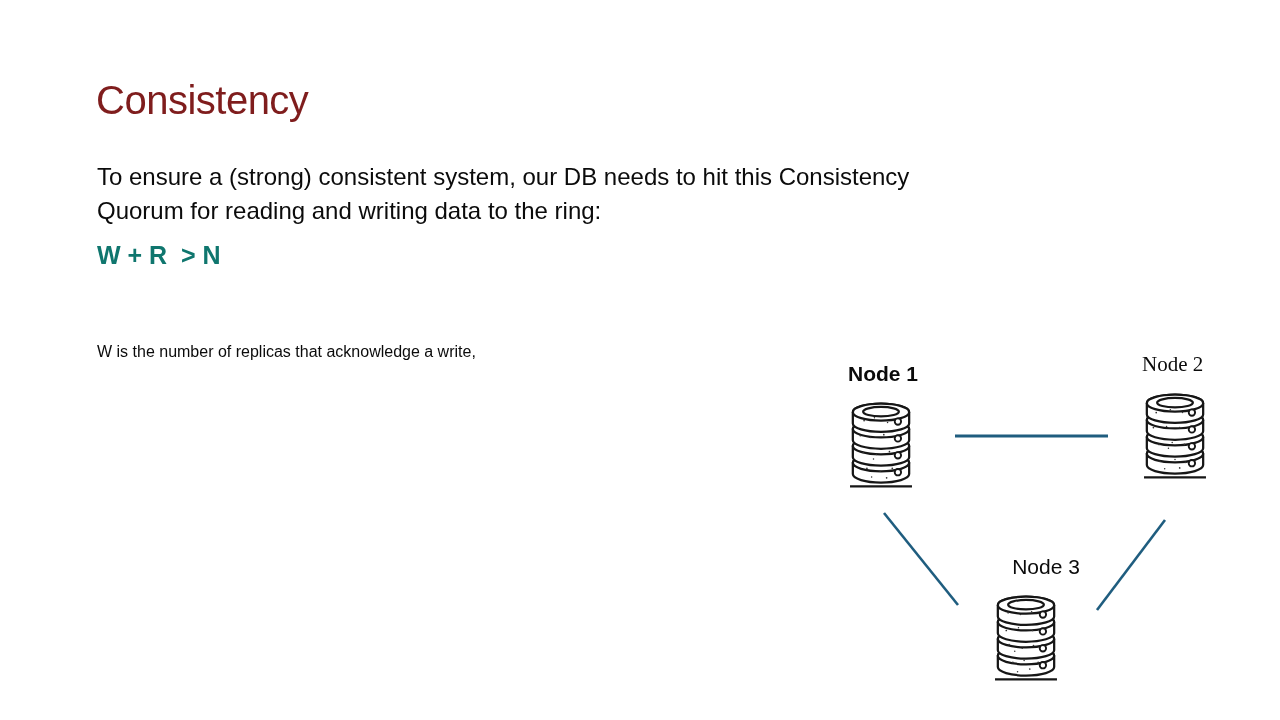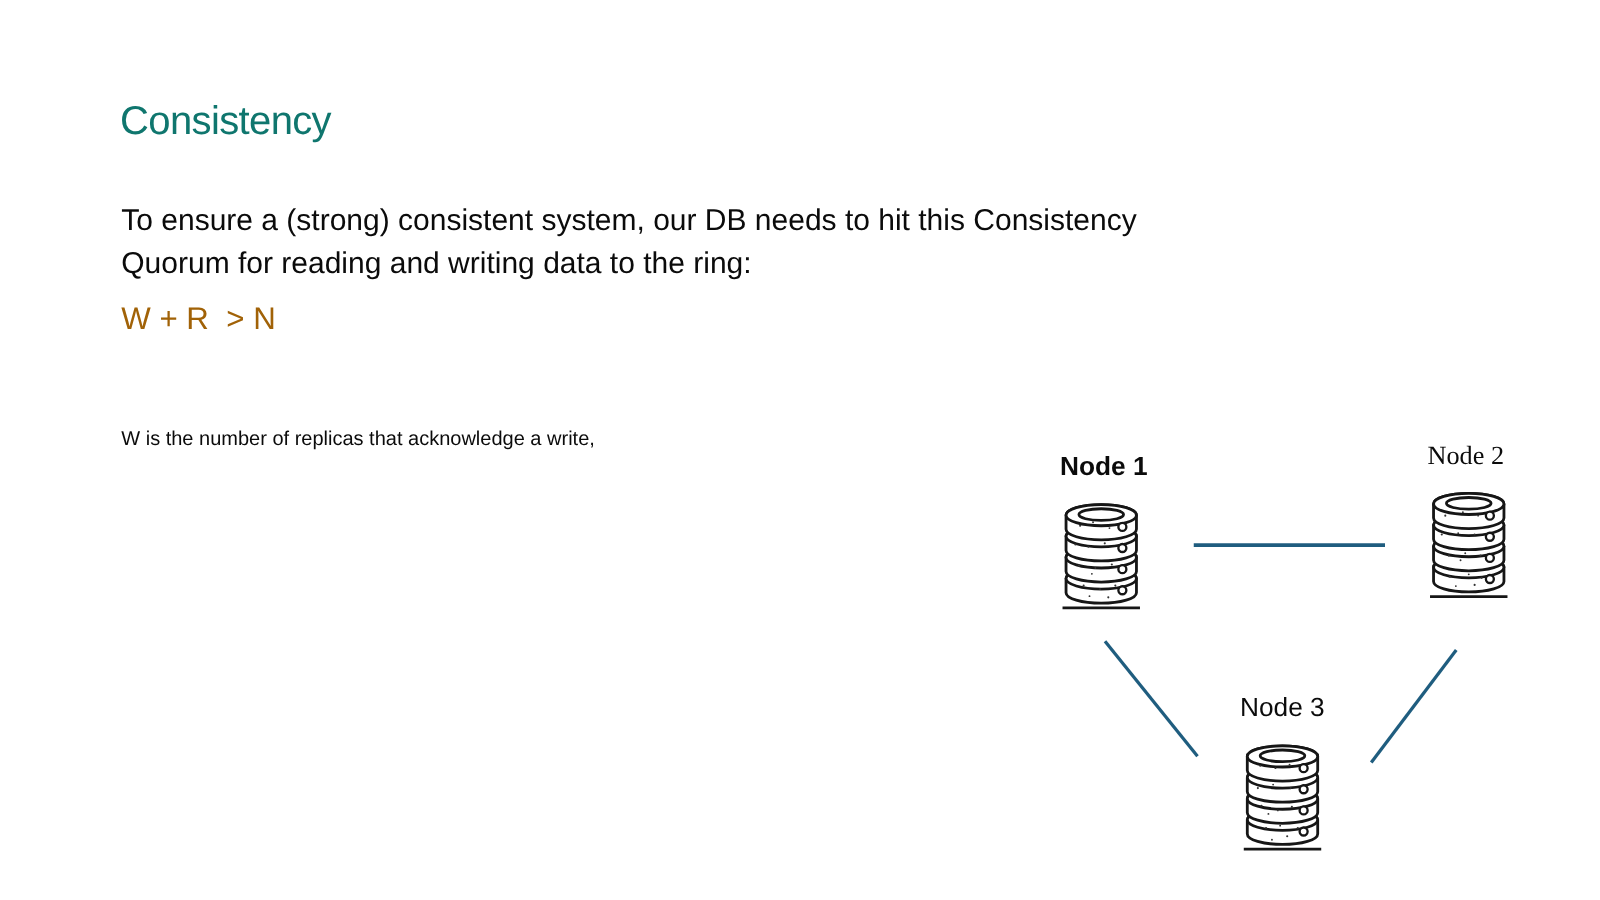--- a/index.html
+++ b/index.html
@@ -13,43 +13,43 @@
   .slide {
     position: relative;
     width: 1280px;
     height: 720px;
     background: #ffffff;
   }
   .slide-title {
     position: absolute;
     left: 96px;
     top: 78px;
-    font-size: 32px;
+    font-size: 40px;
     font-weight: 400;
     letter-spacing: -0.5px;
-    color: #0f766e;
+    color: #7f1d1d;
     white-space: nowrap;
   }
   .intro {
     position: absolute;
     left: 97px;
     top: 160px;
     width: 870px;
     font-size: 24px;
     line-height: 34px;
     color: #0b0b0b;
   }
   .formula {
     position: absolute;
     left: 97px;
     top: 241px;
     font-size: 25px;
-    font-weight: 400;
+    font-weight: 700;
     white-space: pre;
-    color: #a16207;
+    color: #0f766e;
   }
   .definition {
     position: absolute;
     left: 97px;
     font-size: 16px;
     line-height: 28px;
     white-space: nowrap;
     color: #0b0b0b;
   }
   .def-0 { top: 338px; }
@@ -76,21 +76,21 @@
   .node-label {
     font-size: 21px;
     color: #0b0b0b;
     white-space: nowrap;
   }
   .node-1 { left: 25px;  top: 22px; }
   .node-2 { left: 319px; top: 12px; }
   .node-3 { left: 170px; top: 215px; }
   .node-1 .node-label { margin-left: 3px; font-weight: bold; }
   .node-2 .node-label { margin-left: 3px; font-family: Liberation Serif, serif; }
-  .node-3 .node-label { margin-left: 2px; }
+  .node-3 .node-label { margin-left: 2px; text-align: center; }
   .db {
     display: block;
     width: 72px;
     height: 92px;
     margin-top: 13px;
   }
 </style>
 </head>
 <body>
 

